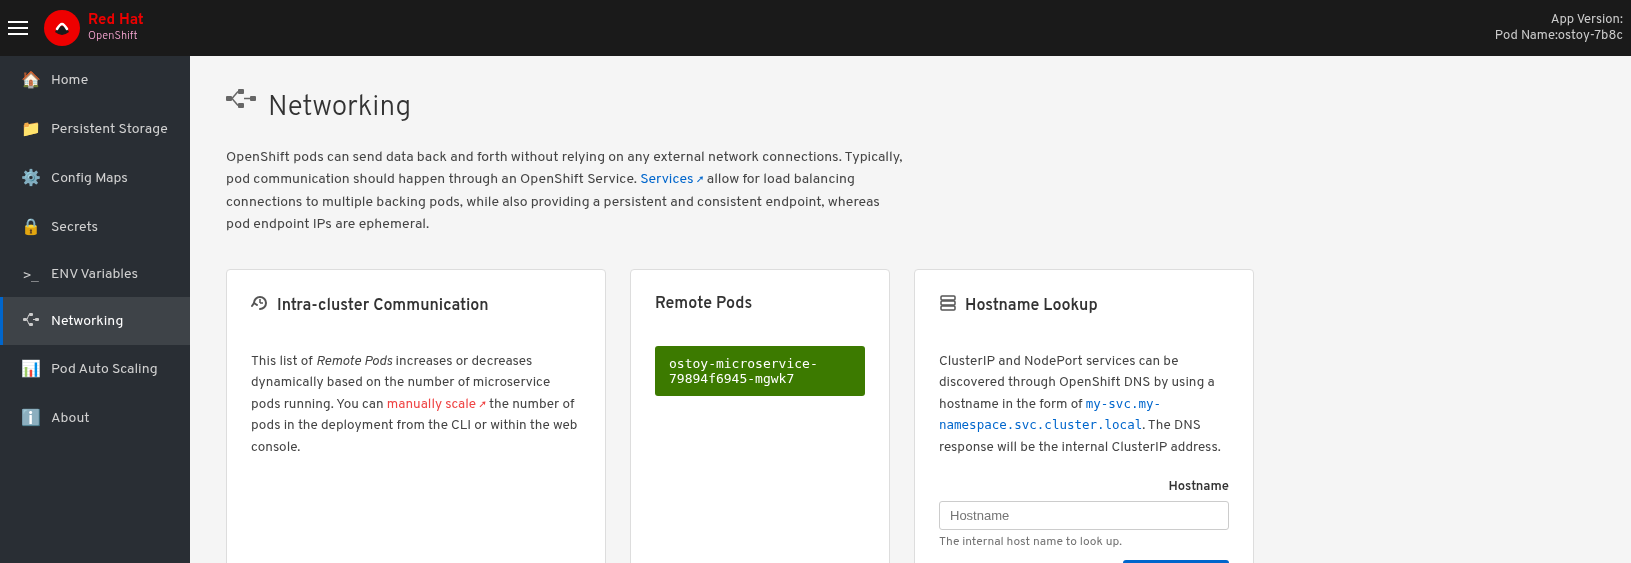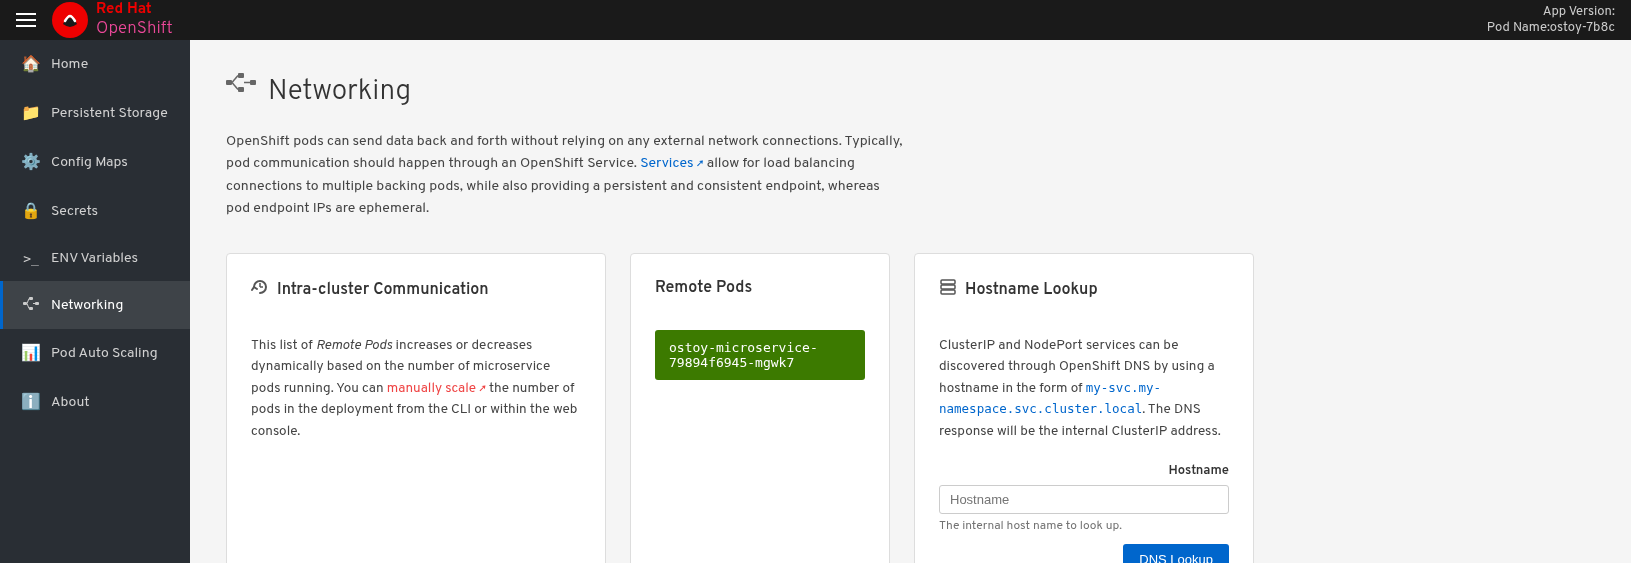--- a/index.html
+++ b/index.html
@@ -5,32 +5,32 @@
     * { box-sizing: border-box; margin: 0; padding: 0; }
     body { font-family: 'RedHatText', 'Overpass', Arial, sans-serif; background: #f5f5f5; display: flex; flex-direction: column; height: 563px; overflow: hidden; }
 
     
     .topbar {
       background: #1a1a1a;
       color: #fff;
       display: flex;
       align-items: center;
       justify-content: space-between;
-      padding: 0 16px;
-      height: 40px;
+      padding: 0 8px;
+      height: 56px;
       flex-shrink: 0;
     }
     .topbar-left { display: flex; align-items: center; gap: 16px; }
     .hamburger { display: flex; flex-direction: column; gap: 4px; cursor: pointer; }
     .hamburger span { display: block; width: 20px; height: 2px; background: #fff; }
     .brand { display: flex; align-items: center; gap: 8px; }
     .brand-logo { width: 36px; height: 36px; }
     .brand-text { display: flex; flex-direction: column; line-height: 1.2; }
     .brand-red { color: #ee0000; font-weight: 700; font-size: 15px; }
-    .brand-name { color: #ec4899; font-size: 17px; font-weight: 300; }
+    .brand-name { color: #f9a8d4; font-size: 11px; font-weight: 300; }
     .topbar-right { color: #ccc; font-size: 13px; text-align: right; }
 
     
     .app-body { display: flex; flex: 1; overflow: hidden; }
 
     
     .sidebar {
       width: 190px;
       background: #292e34;
       color: #fff;

